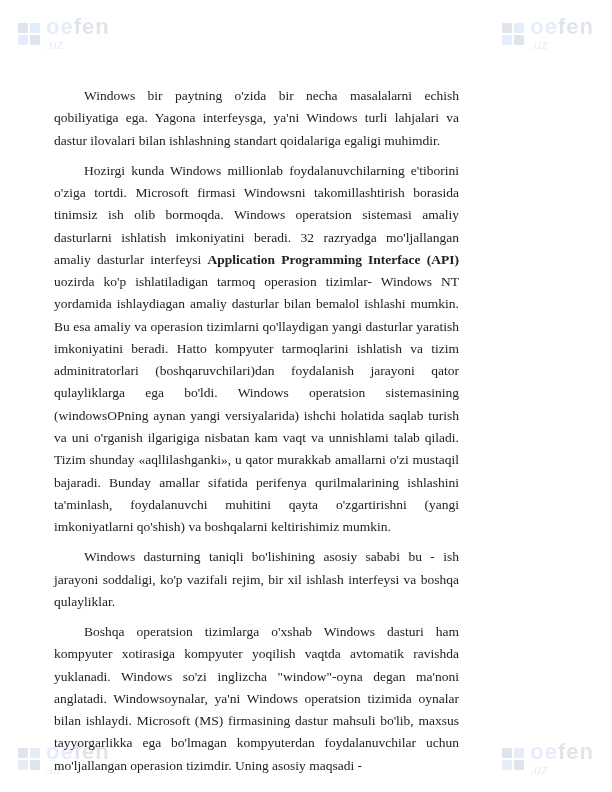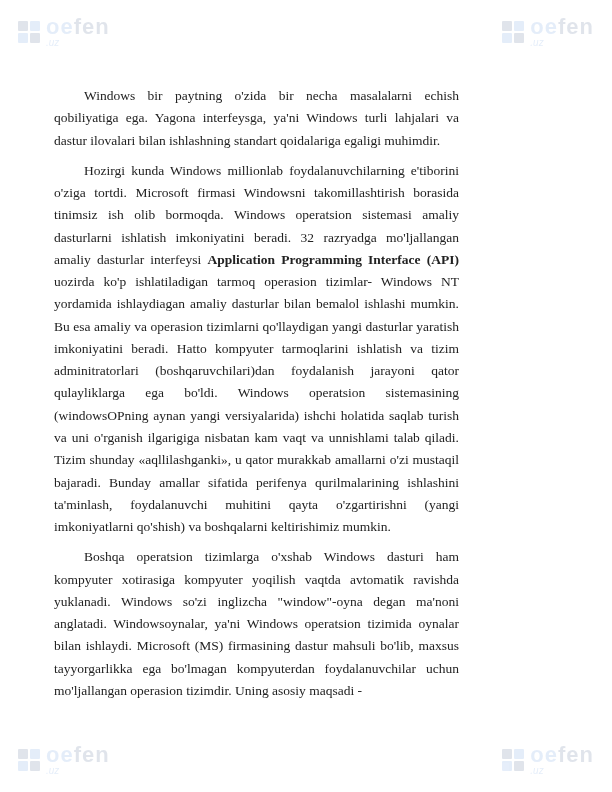--- a/index.html
+++ b/index.html
@@ -81,21 +81,21 @@
       color: #3a7bd5;
       letter-spacing: 1px;
     }
 
     .logo-text-wm span {
       color: #1a3a6e;
     }
 
     .logo-domain {
       font-family: Arial, sans-serif;
-      font-size: 10px;
+      font-size: 13px;
       color: #3a7bd5;
       font-style: italic;
     }
 
     .content {
       position: relative;
       z-index: 1;
       padding-top: 55px;
     }
 
@@ -201,20 +201,23 @@
 
   <div class="content">
     <div class="main-text">
 
       <p class="indent">Windows bir paytning o'zida bir necha masalalarni echish qobiliyatiga ega. Yagona interfeysga, ya'ni Windows turli lahjalari va dastur ilovalari bilan ishlashning standart qoidalariga egaligi muhimdir.</p>
 
       <p class="indent">
         Hozirgi kunda Windows millionlab foydalanuvchilarning e'tiborini o'ziga tortdi. Microsoft firmasi Windowsni takomillashtirish borasida tinimsiz ish olib bormoqda. Windows operatsion sistemasi amaliy dasturlarni ishlatish imkoniyatini beradi. 32 razryadga mo'ljallangan amaliy dasturlar interfeysi <span class="bold">Application Programming Interface (API)</span> uozirda ko'p ishlatiladigan tarmoq operasion tizimlar- Windows NT yordamida ishlaydiagan amaliy dasturlar bilan bemalol ishlashi mumkin. Bu esa amaliy va operasion tizimlarni qo'llaydigan yangi dasturlar yaratish imkoniyatini beradi. Hatto kompyuter tarmoqlarini ishlatish va tizim adminitratorlari (boshqaruvchilari)dan foydalanish jarayoni qator qulayliklarga ega bo'ldi. Windows operatsion sistemasining (windowsOPning aynan yangi versiyalarida) ishchi holatida saqlab turish va uni o'rganish ilgarigiga nisbatan kam vaqt va unnishlami talab qiladi. Tizim shunday «aqllilashganki», u qator murakkab amallarni o'zi mustaqil bajaradi. Bunday amallar sifatida perifenya qurilmalarining ishlashini ta'minlash, foydalanuvchi muhitini qayta o'zgartirishni (yangi imkoniyatlarni qo'shish) va boshqalarni keltirishimiz mumkin.
       </p>
 
+      <p class="indent">
+        Windows dasturning taniqli bo'lishining asosiy sababi bu - ish jarayoni soddaligi, ko'p vazifali rejim, bir xil ishlash interfeysi va boshqa qulayliklar.
+      </p>
 
       <p class="indent">
         Boshqa operatsion tizimlarga o'xshab Windows dasturi ham kompyuter xotirasiga kompyuter yoqilish vaqtda avtomatik ravishda yuklanadi. Windows so'zi inglizcha "window"-oyna degan ma'noni anglatadi. Windowsoynalar, ya'ni Windows operatsion tizimida oynalar bilan ishlaydi. Microsoft (MS) firmasining dastur mahsuli bo'lib, maxsus tayyorgarlikka ega bo'lmagan kompyuterdan foydalanuvchilar uchun mo'ljallangan operasion tizimdir. Uning asosiy maqsadi -
       </p>
 
     </div>
   </div>
 
 </div>
 

